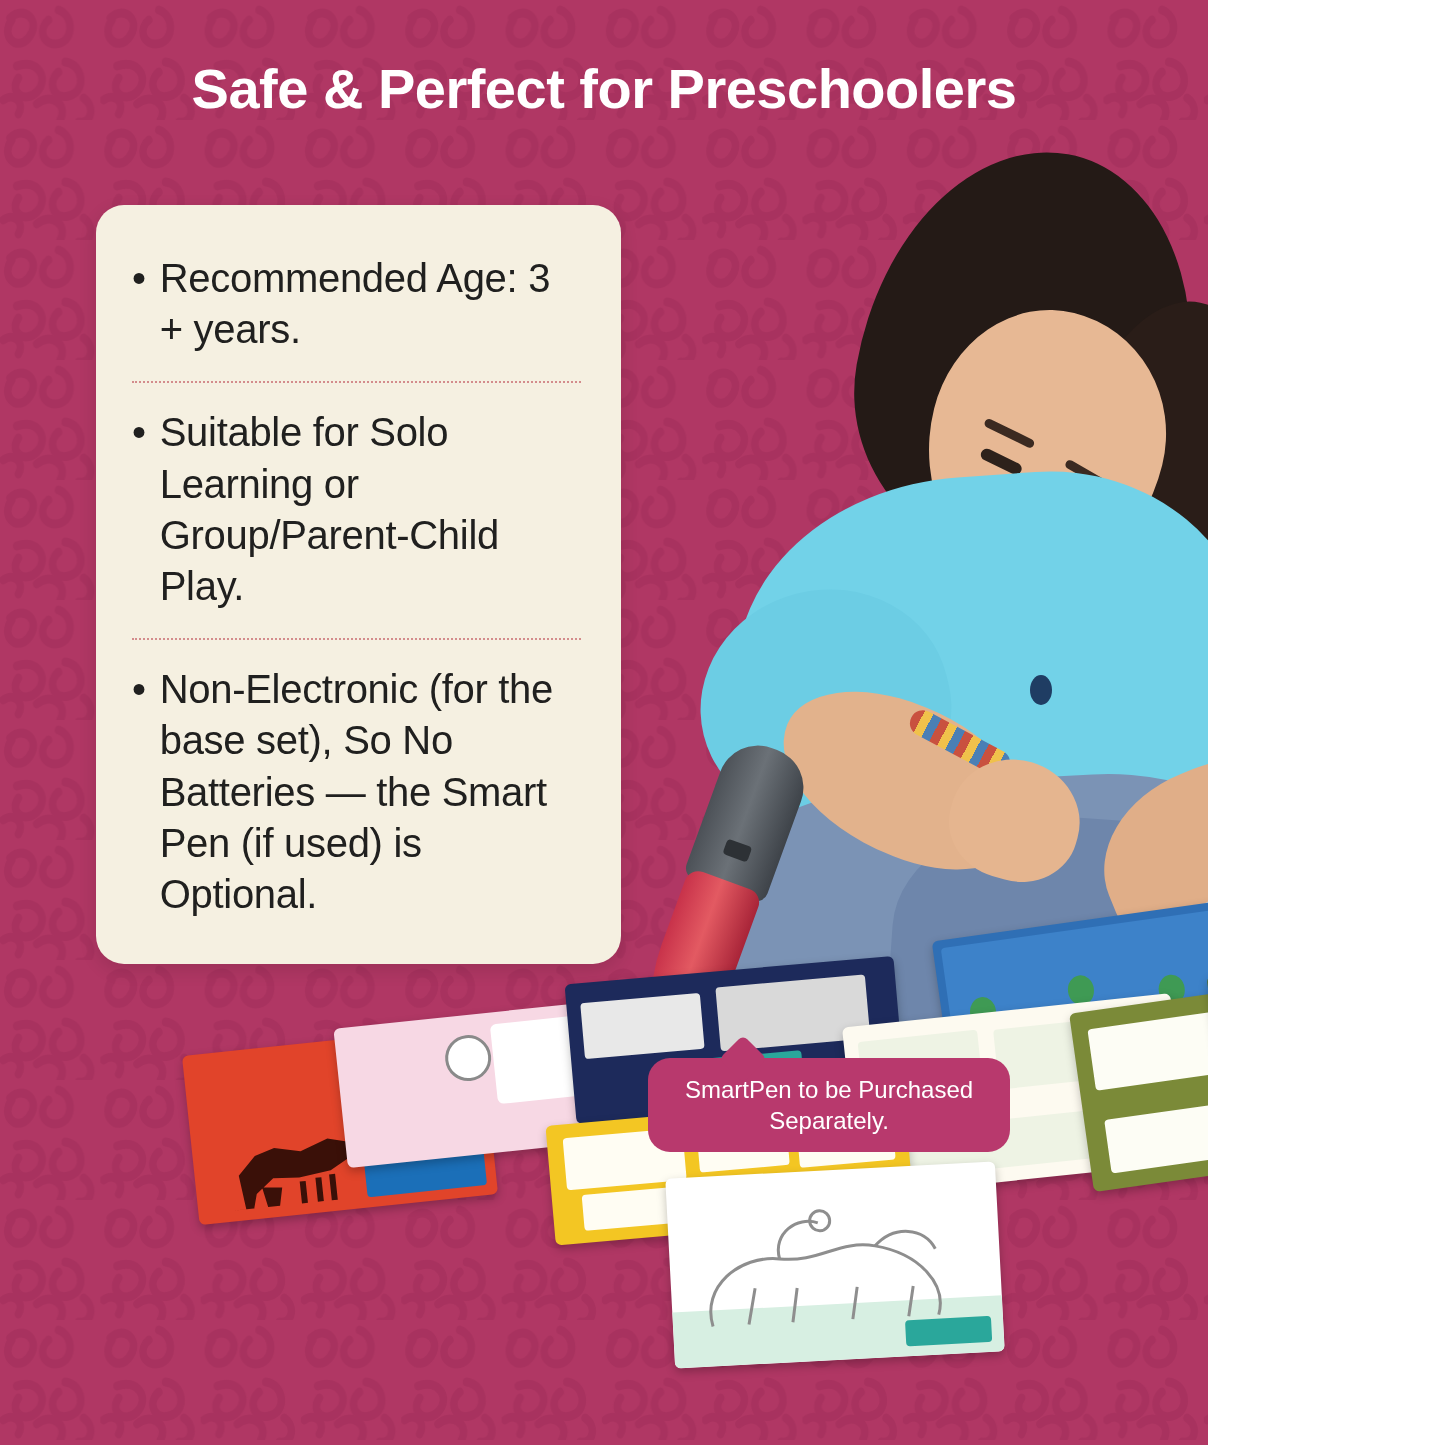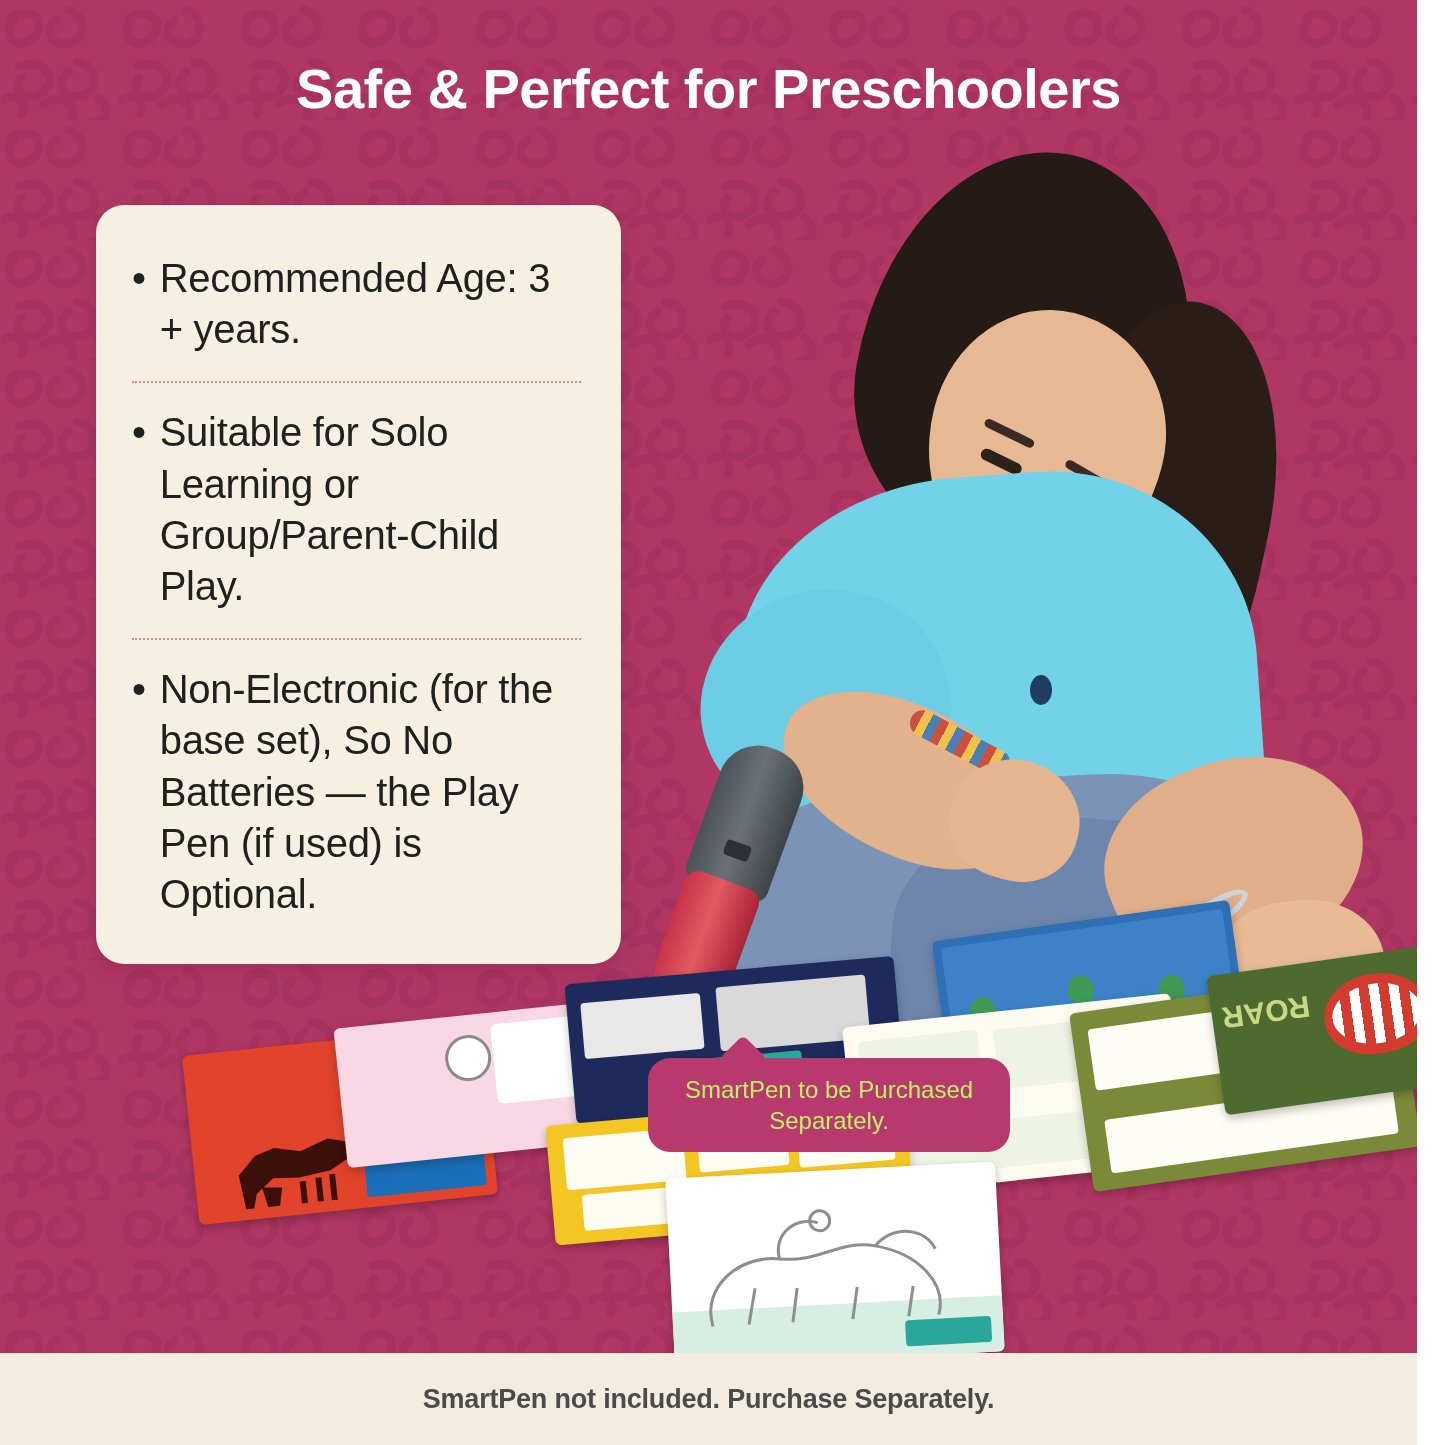--- a/index.html
+++ b/index.html
@@ -4,21 +4,21 @@
 <style>
   * { box-sizing: border-box; margin: 0; padding: 0; }
   html, body {
     width: 1445px;
     height: 1445px;
     overflow: hidden;
     font-family: "Liberation Sans", sans-serif;
   }
   #page {
     position: relative;
-    width: 1417px;
+    width: 1208px;
     height: 1445px;
     background: #b03764;
     overflow: hidden;
     padding-left: 40px;
   }
   
   .bg-pattern {
     position: absolute;
     inset: 0;
     opacity: 0.55;
@@ -293,21 +293,21 @@
   
   .pill {
     position: absolute;
     left: 648px;
     top: 1058px;
     width: 362px;
     background: #b8396d;
     border-radius: 22px;
     padding: 16px 10px;
     text-align: center;
-    color: #bef264;
+    color: #ffffff;
     font-size: 24px;
     font-weight: 500;
     line-height: 1.3;
     z-index: 35;
   }
   .pill .tail {
     position: absolute;
     left: 78px;
     top: -16px;
     width: 34px;
@@ -473,26 +473,23 @@
       <span>Recommended Age: 3 + years.</span>
     </div>
     <hr class="divider">
     <div class="bullet">
       <span class="dot">•</span>
       <span>Suitable for Solo Learning or Group/Parent-Child Play.</span>
     </div>
     <hr class="divider">
     <div class="bullet">
       <span class="dot">•</span>
-      <span>Non-Electronic (for the base set), So No Batteries — the Play Pen (if used) is Optional.</span>
+      <span>Non-Electronic (for the base set), So No Batteries — the Smart Pen (if used) is Optional.</span>
     </div>
   </div>
 
   <div class="pill">
     <div class="tail"></div>
     <span>SmartPen to be Purchased Separately.</span>
   </div>
 
-  <div class="bottom-bar">
-    <span>SmartPen not included. Purchase Separately.</span>
-  </div>
 
 </div>
 
 </body></html>

